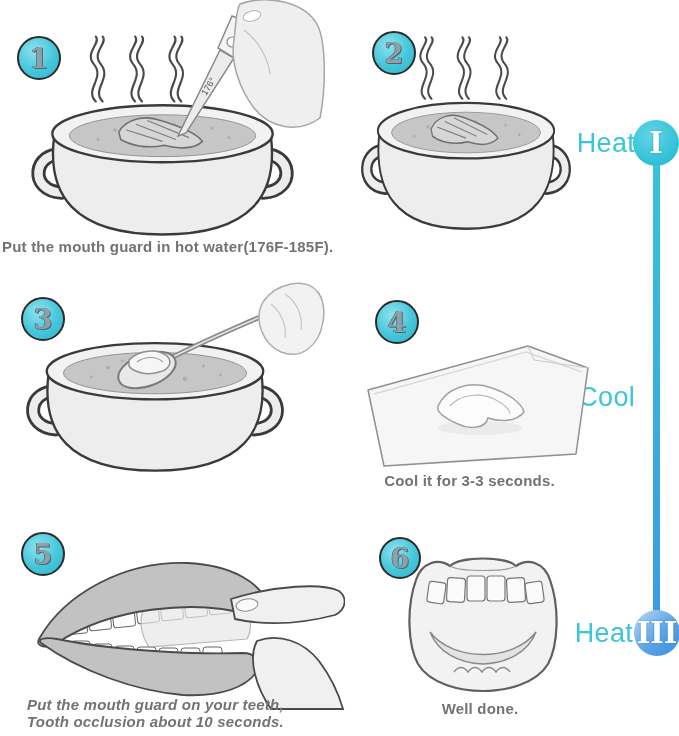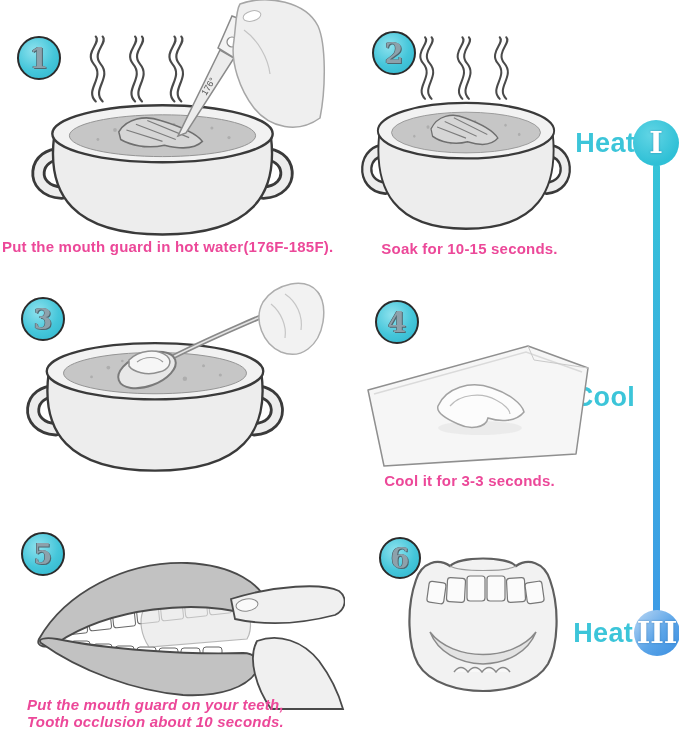--- a/index.html
+++ b/index.html
@@ -14,31 +14,31 @@
     border:2px solid #2b2b2b;
     background:radial-gradient(circle at 38% 32%, #8fe2ee 0%, #45c6da 55%, #2eb4cc 100%);
     display:flex;align-items:center;justify-content:center;
   }
   .badge span{
     font-family:"DejaVu Serif",serif;font-size:27px;font-weight:bold;color:#8da1ab;
     text-shadow:1px 1px 0 #50666f,-0.5px -0.5px 0 #3e4f56;line-height:1;
   }
   
   .caption{
-    position:absolute;margin:0;color:#ec4899;font-weight:bold;font-size:15px;
+    position:absolute;margin:0;color:#737373;font-weight:bold;font-size:15px;
     line-height:17px;white-space:pre-line;letter-spacing:0.2px;
   }
   .center{text-align:center;}
   
   .tl-line{
     position:absolute;left:653px;top:164px;width:7px;height:452px;z-index:1;
     background:linear-gradient(#35c4d8,#3d9be6);border-radius:3px;
   }
   .tl-label{
-    position:absolute;width:100px;text-align:right;color:#3cc5d9;font-weight:bold;
+    position:absolute;width:100px;text-align:right;color:#3cc5d9;font-weight:normal;
     font-size:27px;line-height:30px;letter-spacing:0.3px;
   }
   .tl-circle{
     position:absolute;width:46px;height:46px;border-radius:50%;z-index:2;
     display:flex;align-items:center;justify-content:center;
   }
   .tl-circle span{
     font-family:"DejaVu Serif",serif;font-weight:bold;font-size:29px;color:#fff;
     line-height:1;text-shadow:0 0 2px rgba(30,90,140,0.55);
   }
@@ -120,21 +120,20 @@
     <use href="#sq"></use>
       <use href="#sq" x="40"></use>
       <use href="#sq" x="80"></use>
   </svg>
 
   <svg style="left:352px;top:90px;" width="228" height="148" viewBox="0 0 300 160" preserveAspectRatio="none" aria-hidden="true">
     <use href="#pot-art"></use>
     <use href="#guard-art"></use>
   </svg>
 
-  <p class="caption center" style="left:352px;top:240px;width:235px;">Soak for 10-15 seconds.</p>
 
   <div class="tl-line"></div>
 
   <div class="tl-label tll-1">Heat</div>
   <div class="tl-circle tlc-1">
     <span>I</span>
   </div>
 
   <div class="tl-label tll-2">Cool</div>
 
@@ -227,14 +226,15 @@
       <rect x="49" y="28" width="18" height="24" rx="3" transform="rotate(3 58 40)"></rect>
       <rect x="69" y="26" width="18" height="25" rx="3"></rect>
       <rect x="89" y="26" width="18" height="25" rx="3"></rect>
       <rect x="109" y="28" width="18" height="24" rx="3" transform="rotate(-3 118 40)"></rect>
       <rect x="128" y="32" width="17" height="21" rx="3" transform="rotate(-8 136 42)"></rect>
     </g>
     <path d="M32,82 C55,112 115,112 138,82 C130,102 110,113 85,114 C60,113 40,102 32,82 Z" fill="#e3e3e3" stroke="#8a8a8a" stroke-width="1.5"></path>
     <path d="M56,122 q7,-9 14,0 q7,-9 14,0 q7,-9 14,0 q7,-9 14,0" fill="#f8f8f8" stroke="#8a8a8a" stroke-width="1.5"></path>
   </svg>
 
+  <p class="caption center" style="left:390px;top:700px;width:180px;">Well done.</p>
 
 </div>
 
 </body></html>

